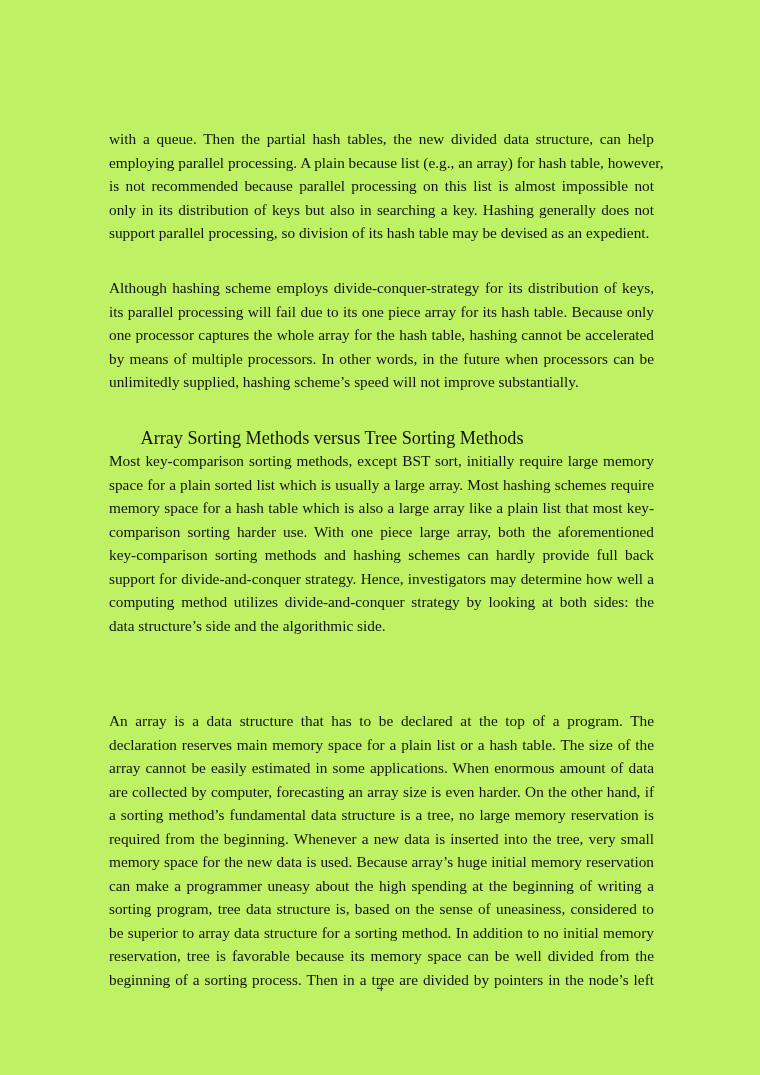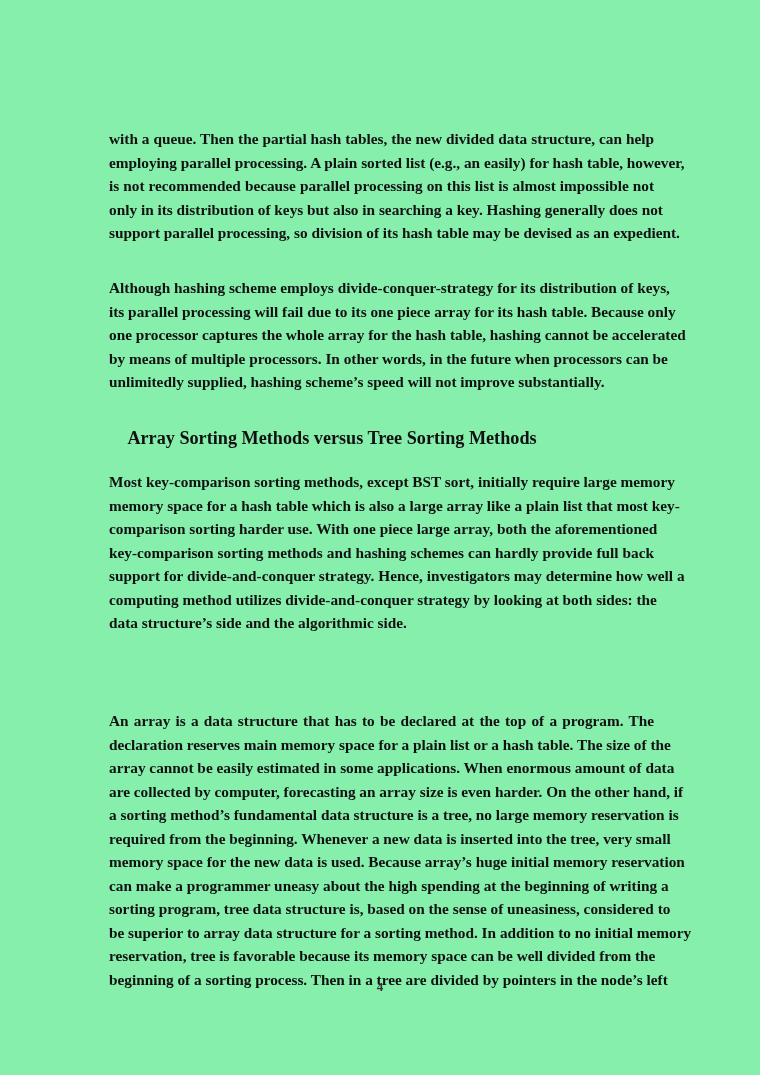--- a/index.html
+++ b/index.html
@@ -13,22 +13,21 @@
       position: relative;
       overflow: hidden;
       font-family: "Liberation Serif", "DejaVu Serif", serif;
       color: #111111;
     }
     .page {
       position: absolute;
       left: 0; top: 0;
       width: 760px;
       height: 1075px;
-      background: #86efac;
-      font-weight: bold;
+      background: #bef264;
     }
     .text-block {
       position: absolute;
       left: 109px;
       width: 545px;
     }
     .line {
       display: block;
       height: 23.5px;
       line-height: 23.5px;
@@ -60,38 +59,39 @@
       color: #333333;
     }
   </style>
 </head>
 <body>
 
 <div class="page">
 
   <div class="text-block" style="top:127px;">
     <span class="line">with a queue. Then the partial hash tables, the new divided data structure, can help</span>
-    <span class="line">employing parallel processing. A plain sorted list (e.g., an easily) for hash table, however,</span>
+    <span class="line">employing parallel processing. A plain because list (e.g., an array) for hash table, however,</span>
     <span class="line">is not recommended because parallel processing on this list is almost impossible not</span>
     <span class="line">only in its distribution of keys but also in searching a key. Hashing generally does not</span>
     <span class="line last">support parallel processing, so division of its hash table may be devised as an expedient.</span>
   </div>
 
   <div class="text-block" style="top:276px;">
     <span class="line">Although hashing scheme employs divide-conquer-strategy for its distribution of keys,</span>
     <span class="line">its parallel processing will fail due to its one piece array for its hash table. Because only</span>
     <span class="line">one processor captures the whole array for the hash table, hashing cannot be accelerated</span>
     <span class="line">by means of multiple processors. In other words, in the future when processors can be</span>
     <span class="line last">unlimitedly supplied, hashing scheme’s speed will not improve substantially.</span>
   </div>
 
   <div class="heading">Array Sorting Methods versus Tree Sorting Methods</div>
 
-  <div class="text-block" style="top:470px;">
+  <div class="text-block" style="top:449px;">
     <span class="line">Most key-comparison sorting methods, except BST sort, initially require large memory</span>
+    <span class="line">space for a plain sorted list which is usually a large array. Most hashing schemes require</span>
     <span class="line">memory space for a hash table which is also a large array like a plain list that most key-</span>
     <span class="line">comparison sorting harder use. With one piece large array, both the aforementioned</span>
     <span class="line">key-comparison sorting methods and hashing schemes can hardly provide full back</span>
     <span class="line">support for divide-and-conquer strategy. Hence, investigators may determine how well a</span>
     <span class="line">computing method utilizes divide-and-conquer strategy by looking at both sides: the</span>
     <span class="line last">data structure’s side and the algorithmic side.</span>
   </div>
 
   <div class="text-block" style="top:709px;">
     <span class="line">An array is a data structure that has to be declared at the top of a program. The</span>

